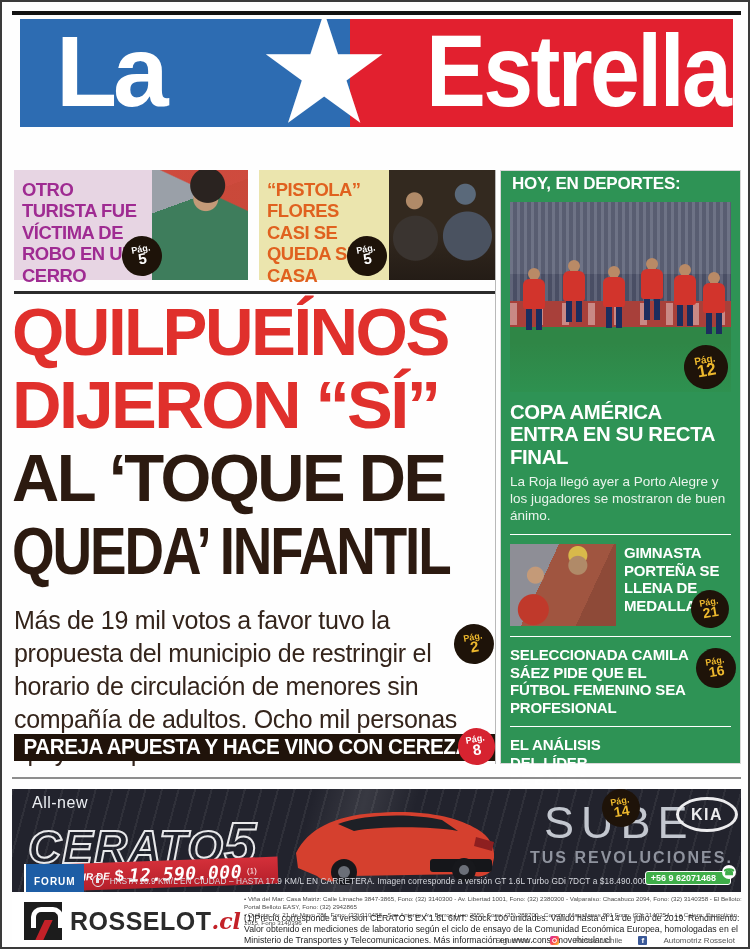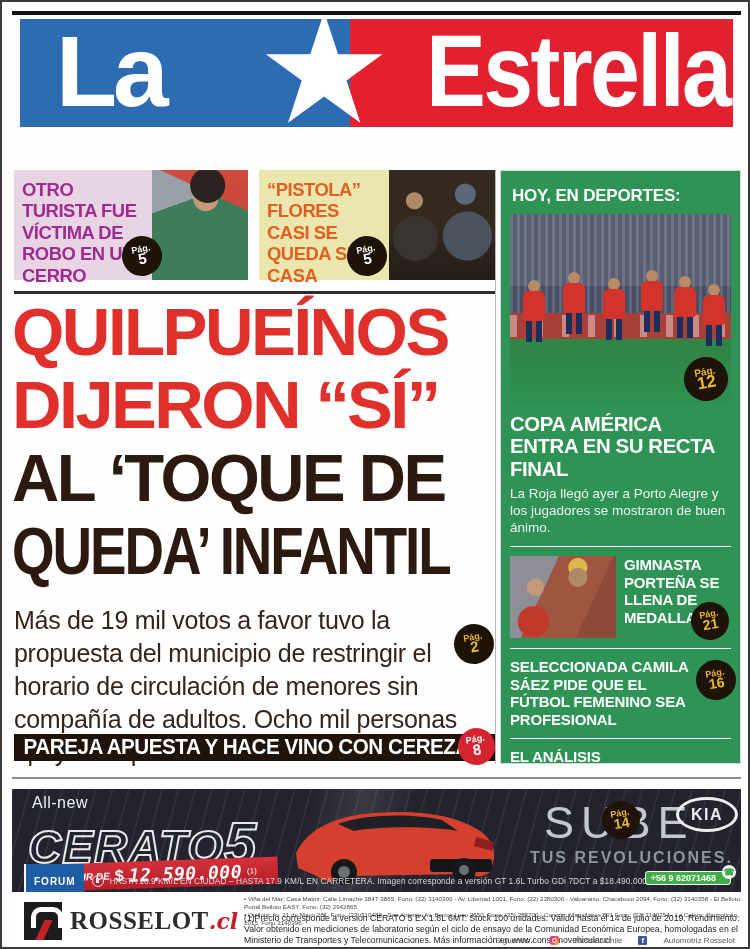--- a/index.html
+++ b/index.html
@@ -76,21 +76,21 @@
   .lead-summary { position:absolute; left:12px; top:602px; width:452px; font-size:25px; line-height:33px; color:#34241b; letter-spacing:-0.3px; }
   .lead-badge { position:absolute; left:452px; top:622px; width:40px; height:40px; }
 
   
   .strip { position:absolute; left:12px; top:732px; width:481px; height:27px; background:#20130a; }
   .strip-headline { display:inline-block; padding-left:10px; line-height:27px; font-size:21.5px; font-weight:bold; color:#fff; letter-spacing:-0.5px; white-space:nowrap; transform:scaleX(0.96); transform-origin:left center; }
   .strip-badge { position:absolute; left:444px; top:-6px; width:37px; height:37px; }
 
   
   .col-divider { position:absolute; left:493px; top:168px; width:1px; height:594px; background:#b9b9b9; }
-  .sports { position:absolute; left:498px; top:168px; width:241px; height:594px; background:#2e9355; border:1px solid #d8d8d8; padding:12px 9px; color:#fff; }
+  .sports { position:absolute; left:498px; top:168px; width:241px; height:594px; background:#2e9355; border:1px solid #d8d8d8; padding:0 9px; color:#fff; }
   .sports-header { font-size:17px; font-weight:bold; letter-spacing:-0.2px; margin:3px 0 8px 2px; }
   .sports-photo { position:relative; width:221px; height:190px; overflow:hidden;
     background:linear-gradient(180deg, #5e6378 0 38%, #4e536a 38% 52%, #a8403a 52% 66%, #2f8646 66% 74%, #2e9150 100%); }
   .sports-photo .crowd { position:absolute; left:0; top:0; right:0; height:52%;
     background:repeating-linear-gradient(90deg, rgba(255,255,255,0.10) 0 3px, rgba(0,0,0,0.06) 3px 7px); }
   .sports-photo .board-marks { position:absolute; left:0; top:53%; right:0; height:12%;
     background:repeating-linear-gradient(90deg, rgba(255,255,255,0.55) 0 7px, rgba(255,255,255,0) 7px 26px); opacity:0.7; }
   .player { position:absolute; width:24px; height:62px; }
   .player::before { content:""; position:absolute; top:0; left:6px; width:12px; height:12px; border-radius:50%; background:#b98a66; }
   .player::after { content:""; position:absolute; top:11px; left:1px; right:1px; height:30px; border-radius:6px 6px 3px 3px; background:#d2342c; }
@@ -151,21 +151,21 @@
   .ad-consumption { margin-left:6px; font-size:8.3px; color:#d8dae0; letter-spacing:0.1px; }
   .wa-badge { position:absolute; right:10px; bottom:7px; background:#3fae49; border:1px solid #fff; border-radius:3px; color:#fff; font-size:9px; font-weight:bold; padding:1px 14px 1px 5px; }
   .wa-icon { position:absolute; right:-6px; top:-7px; width:14px; height:14px; background:#fff; border-radius:50%; color:#3fae49; font-size:9px; line-height:14px; text-align:center; }
 
   
   .dealer { position:absolute; left:10px; top:892px; width:729px; height:53px; background:#fff; }
   .ross-logo { position:absolute; left:12px; top:8px; display:flex; align-items:center; }
   .ross-mark { width:38px; height:38px; background:#1c1c1c; position:relative; overflow:hidden; flex:none; }
   .ross-mark::before { content:""; position:absolute; left:7px; top:5px; width:22px; height:16px; border:5px solid #fff; border-bottom:none; border-radius:10px 10px 0 0; }
   .ross-mark::after { content:""; position:absolute; left:16px; top:18px; width:8px; height:20px; background:#c32128; transform:skewX(-25deg); }
-  .ross-name { margin-left:8px; font-size:25px; font-weight:bold; color:#2b2b2b; letter-spacing:0.5px;font-family:Liberation Serif, serif; }
+  .ross-name { margin-left:8px; font-size:25px; font-weight:bold; color:#2b2b2b; letter-spacing:0.5px; }
   .ross-domain { font-size:22px; font-weight:bold; font-style:italic; color:#c32128; font-family:"DejaVu Serif", serif; }
   .branches { position:absolute; left:232px; top:2px; width:640px; transform:scale(0.78); transform-origin:left top; font-size:8px; line-height:10px; color:#4a4a4a; }
   .legal { position:absolute; left:232px; top:19px; width:505px; font-size:8.7px; line-height:11px; color:#222; }
   .social { position:absolute; right:6px; top:42px; font-size:8px; color:#555; display:flex; align-items:center; gap:16px; }
   .ig-icon { width:9px; height:9px; border-radius:2px; background:linear-gradient(135deg,#d6249f,#fd5949 60%,#fdd835); position:relative; }
   .ig-icon::before { content:""; position:absolute; inset:2px; border:1px solid #fff; border-radius:50%; }
   .fb-icon { width:9px; height:9px; background:#3b5998; color:#fff; font-size:8px; font-weight:bold; line-height:9px; text-align:center; border-radius:1px; }
 </style>
 </head>
 <body>

